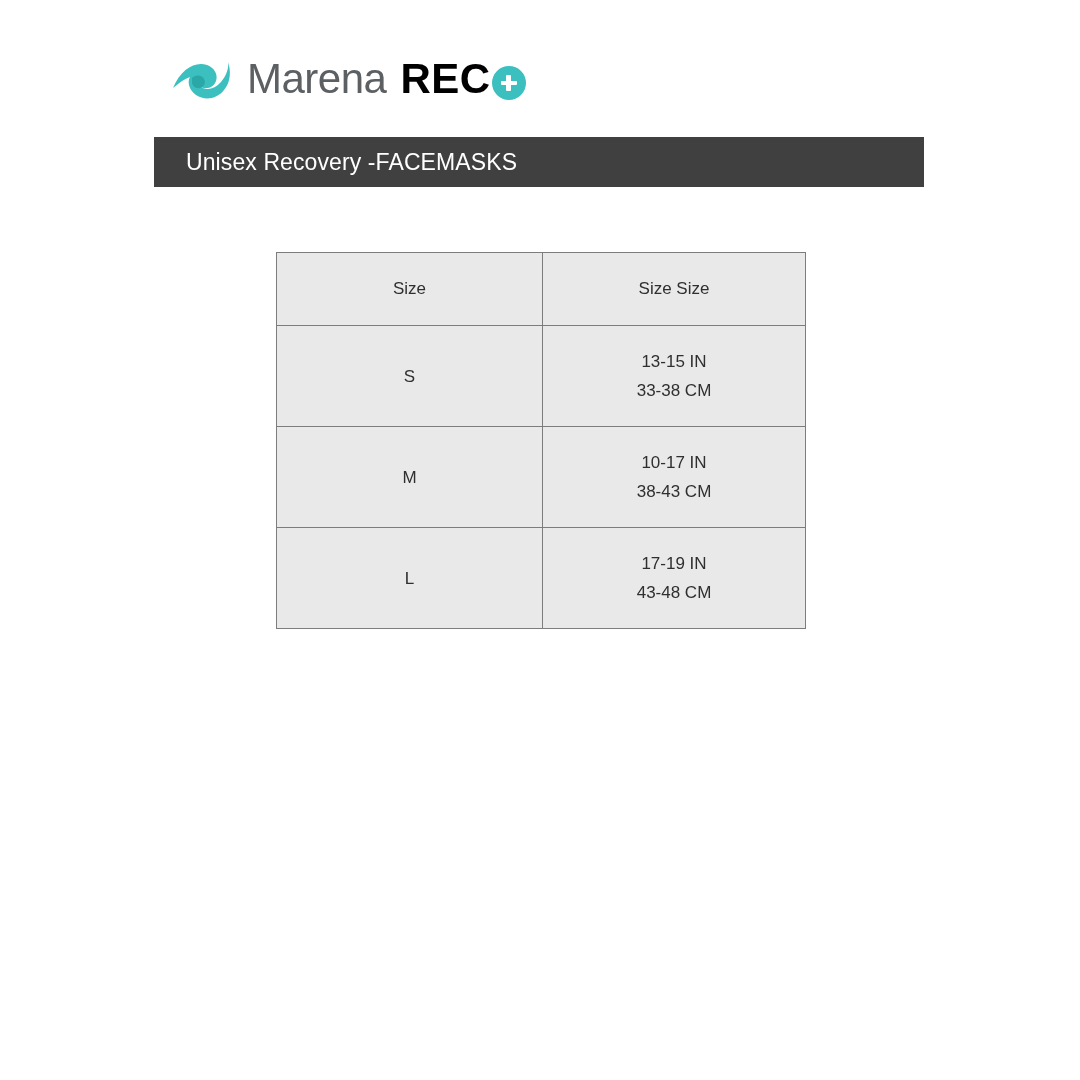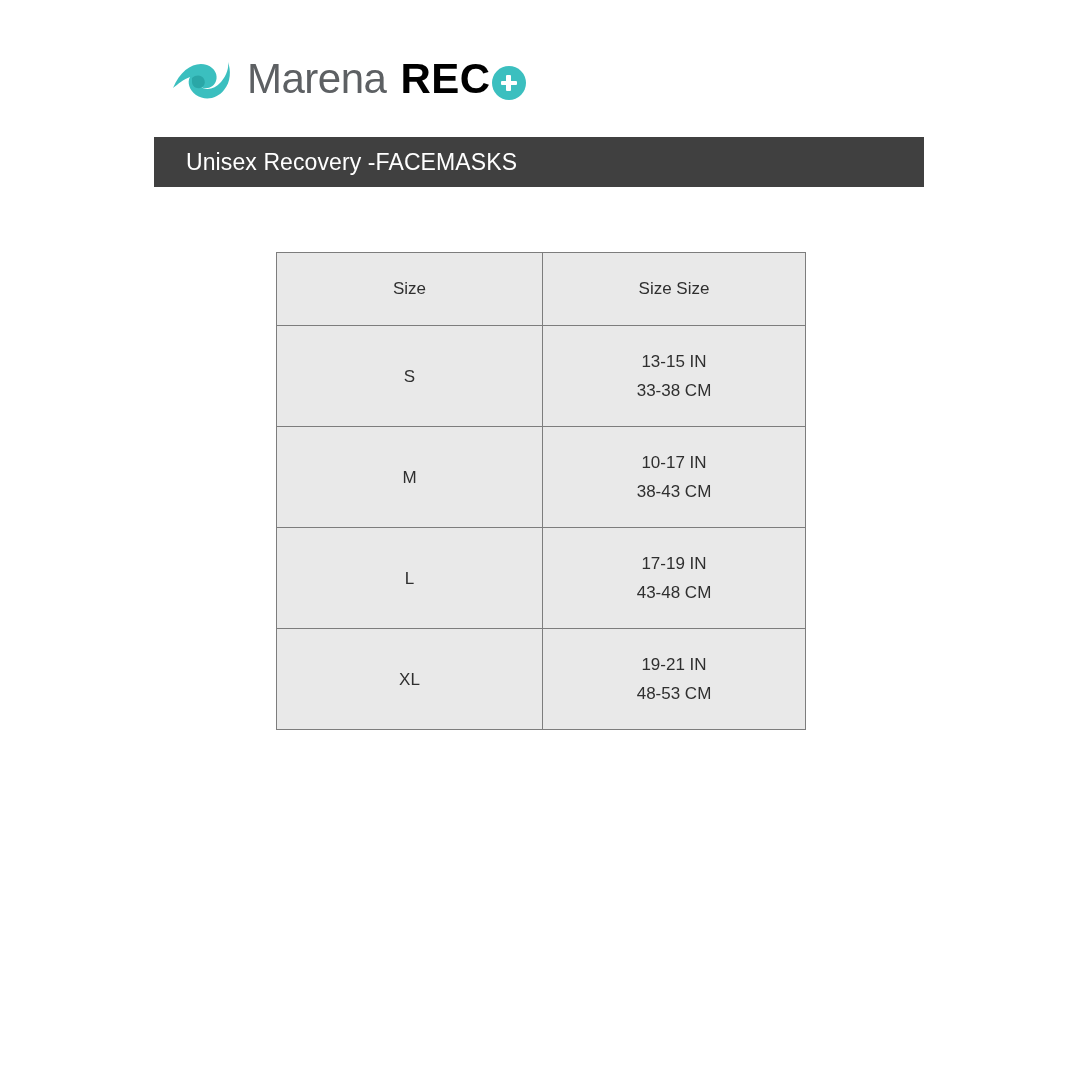--- a/index.html
+++ b/index.html
@@ -195,25 +195,16 @@
       </tr>
       <tr>
         <td>
             <span class="cell-single">L</span>
           </td>
         <td>
           <span class="cell-line">17-19 IN</span>
           <span class="cell-line">43-48 CM</span>
         </td>
       </tr>
-      <tr>
-        <td>
-            <span class="cell-single">XL</span>
-          </td>
-        <td>
-          <span class="cell-line">19-21 IN</span>
-          <span class="cell-line">48-53 CM</span>
-        </td>
-      </tr>
     </tbody>
   </table>
 
 </div>
 
 </body></html>

